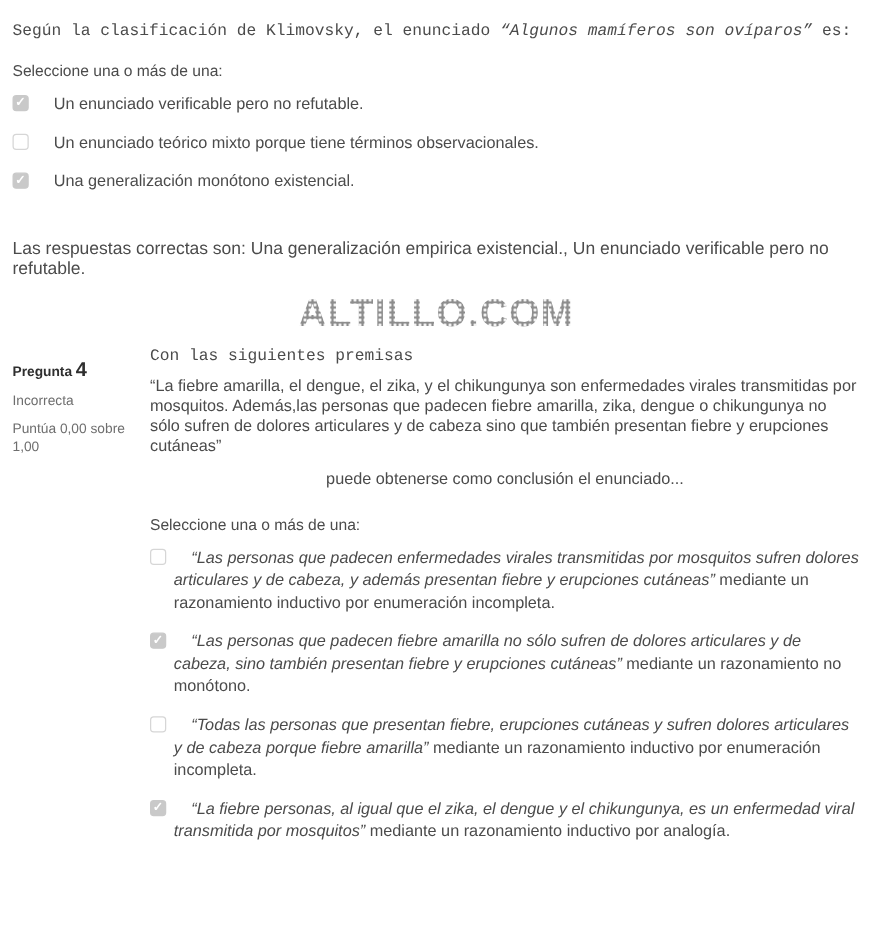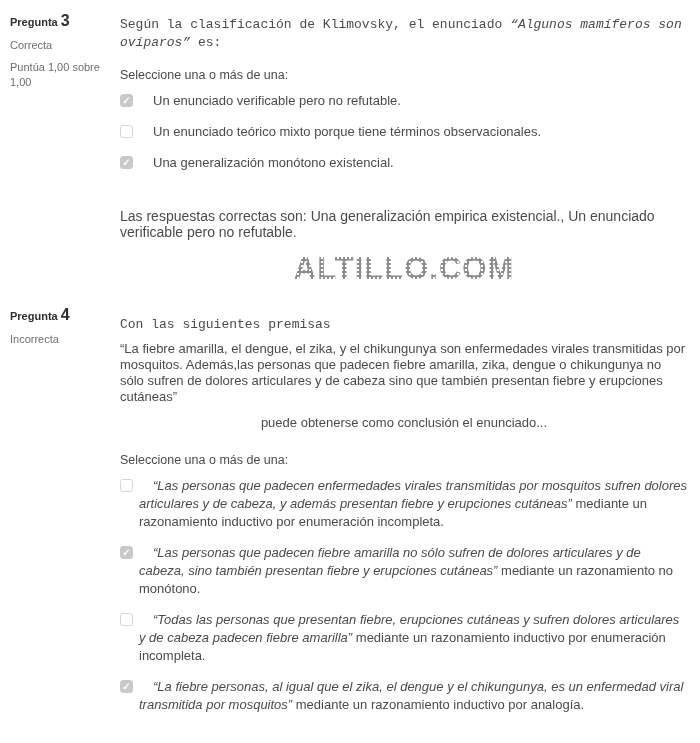--- a/index.html
+++ b/index.html
@@ -17,21 +17,21 @@
   .qinfo-4 { padding-top:20px; }
   .qnum { color:#2f2f2f; white-space:nowrap; }
   .qnum .qword { font-size:11px; font-weight:bold; }
   .qnum .qdigit { font-size:16px; font-weight:bold; margin-left:3px; }
   .qstatus { font-size:11px; color:#6e6e6e; margin-top:9px; }
   .qgrade { font-size:11px; color:#6e6e6e; margin-top:9px; line-height:15px; width:92px; }
 
   
   .qbody { flex:1; box-sizing:border-box; padding:8px 12px 0 10px; }
   .qtext { font-size:13px; line-height:18px; margin:8px 0 0 0;font-family:Liberation Mono, monospace; }
-  .qtext-tight { margin-top:22px; }
+  .qtext-tight { margin-top:0; }
   .qquote { font-style:italic; }
   .para-quote { font-size:13px; line-height:16px; margin:7px 0 0 0; }
   .para-plain { font-size:13px; line-height:18px; margin:9px 0 0 0;text-align:center; }
   .prompt { font-size:12.5px; line-height:17px; margin:15px 0 6px 0; }
 
   .options { margin-top:2px; }
   .option { position:relative; padding-left:19px; margin:8px 0 13px 0; font-size:13px; line-height:18px; }
   .checkbox {
     position:absolute; left:0; top:2px;
     width:13px; height:13px; box-sizing:border-box;
@@ -57,27 +57,20 @@
     background-image:radial-gradient(#ffffff 1px, rgba(255,255,255,0) 1.3px);
     background-size:4px 4px;
   }
 </style>
 </head>
 <body>
 
 <div>
 
   <section class="question">
-    <aside class="qinfo">
-      <div class="qnum">
-        <span class="qword">Pregunta</span><span class="qdigit">3</span>
-      </div>
-      <div class="qstatus">Correcta</div>
-      <div class="qgrade">Puntúa 1,00 sobre 1,00</div>
-    </aside>
 
     <div class="qbody">
       <p class="qtext"><span>Según la clasificación de Klimovsky, el enunciado </span><span class="qquote">“Algunos mamíferos son ovíparos”</span><span> es:</span></p>
 
       <p class="prompt">Seleccione una o más de una:</p>
 
       <div class="options">
         <div class="option">
           <span class="checkbox" data-checked="true">
               <span class="check-glyph">✓</span>
@@ -101,20 +94,21 @@
       <div class="watermark"><span>ALTILLO.COM</span><span class="watermark-dots"></span></div>
     </div>
   </section>
 
   <section class="question">
     <aside class="qinfo qinfo-4">
       <div class="qnum">
         <span class="qword">Pregunta</span><span class="qdigit">4</span>
       </div>
       <div class="qstatus">Incorrecta</div>
+      <div class="qgrade">Puntúa 0,00 sobre 1,00</div>
     </aside>
 
     <div class="qbody">
       <p class="qtext qtext-tight">Con las siguientes premisas</p>
       <p class="para-quote">“La fiebre amarilla, el dengue, el zika, y el chikungunya son enfermedades virales transmitidas por mosquitos. Además,las personas que padecen fiebre amarilla, zika, dengue o chikungunya no sólo sufren de dolores articulares y de cabeza sino que también presentan fiebre y erupciones cutáneas”</p>
       <p class="para-plain">puede obtenerse como conclusión el enunciado...</p>
 
       <p class="prompt" style="margin-top:20px;">Seleccione una o más de una:</p>
 
       <div class="options">
@@ -123,21 +117,21 @@
           <span class="opt-label"><span class="opt-italic">“Las personas que padecen enfermedades virales transmitidas por mosquitos sufren dolores articulares y de cabeza, y además presentan fiebre y erupciones cutáneas”</span><span> mediante un razonamiento inductivo por enumeración incompleta.</span></span>
         </div>
         <div class="option">
           <span class="checkbox" data-checked="true">
               <span class="check-glyph">✓</span>
             </span>
           <span class="opt-label"><span class="opt-italic">“Las personas que padecen fiebre amarilla no sólo sufren de dolores articulares y de cabeza, sino también presentan fiebre y erupciones cutáneas”</span><span> mediante un razonamiento no monótono.</span></span>
         </div>
         <div class="option">
           <span class="checkbox" data-checked="false"></span>
-          <span class="opt-label"><span class="opt-italic">“Todas las personas que presentan fiebre, erupciones cutáneas y sufren dolores articulares y de cabeza padecen fiebre amarilla”</span><span> mediante un razonamiento inductivo por enumeración incompleta.</span></span>
+          <span class="opt-label"><span class="opt-italic">“Todas las personas que presentan fiebre, erupciones cutáneas y sufren dolores articulares y de cabeza porque fiebre amarilla”</span><span> mediante un razonamiento inductivo por enumeración incompleta.</span></span>
         </div>
         <div class="option">
           <span class="checkbox" data-checked="true">
               <span class="check-glyph">✓</span>
             </span>
           <span class="opt-label"><span class="opt-italic">“La fiebre personas, al igual que el zika, el dengue y el chikungunya, es un enfermedad viral transmitida por mosquitos”</span><span> mediante un razonamiento inductivo por analogía.</span></span>
         </div>
       </div>
 
     </div>

